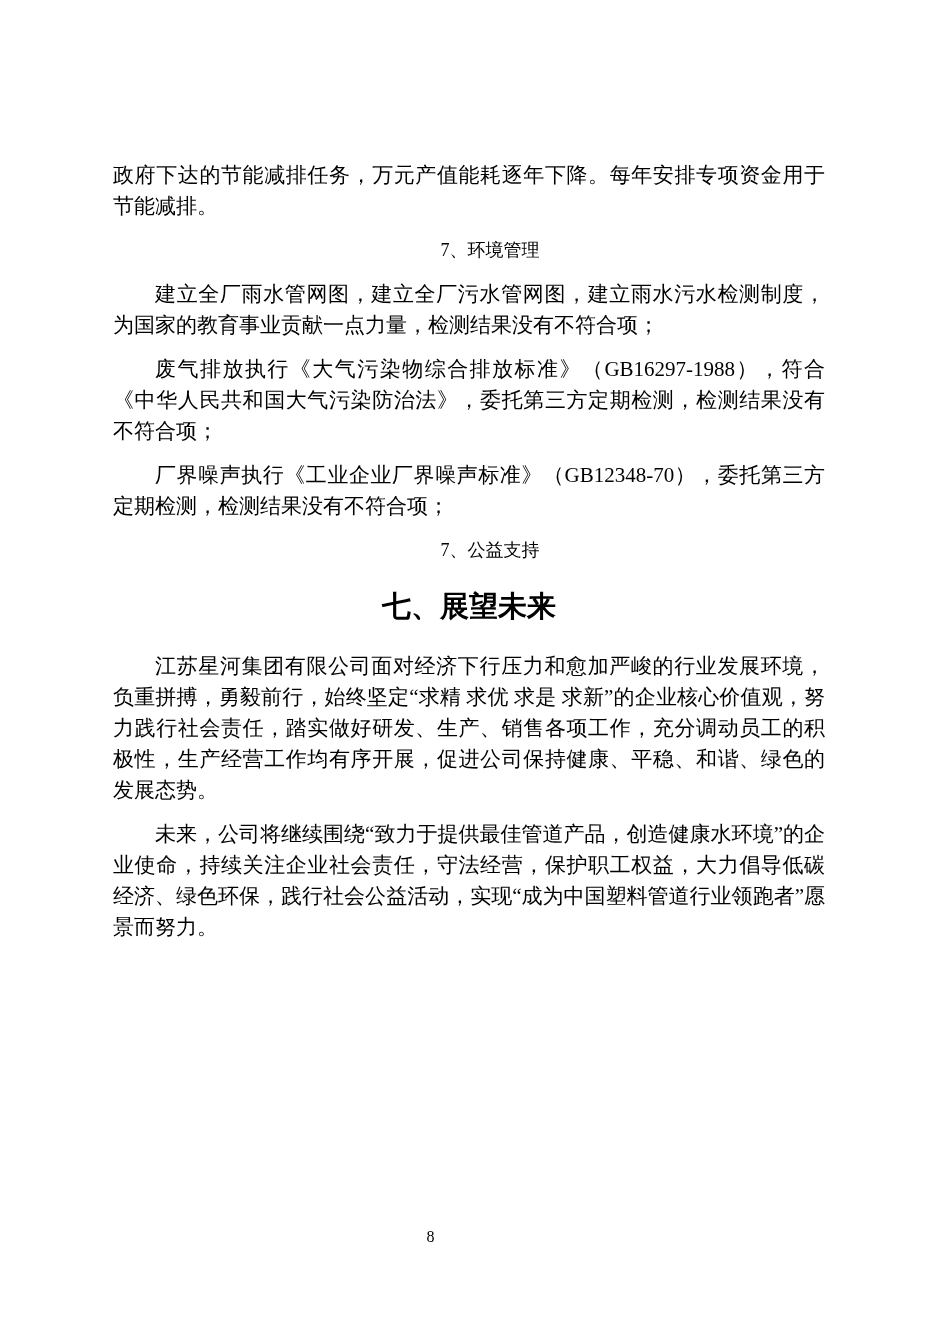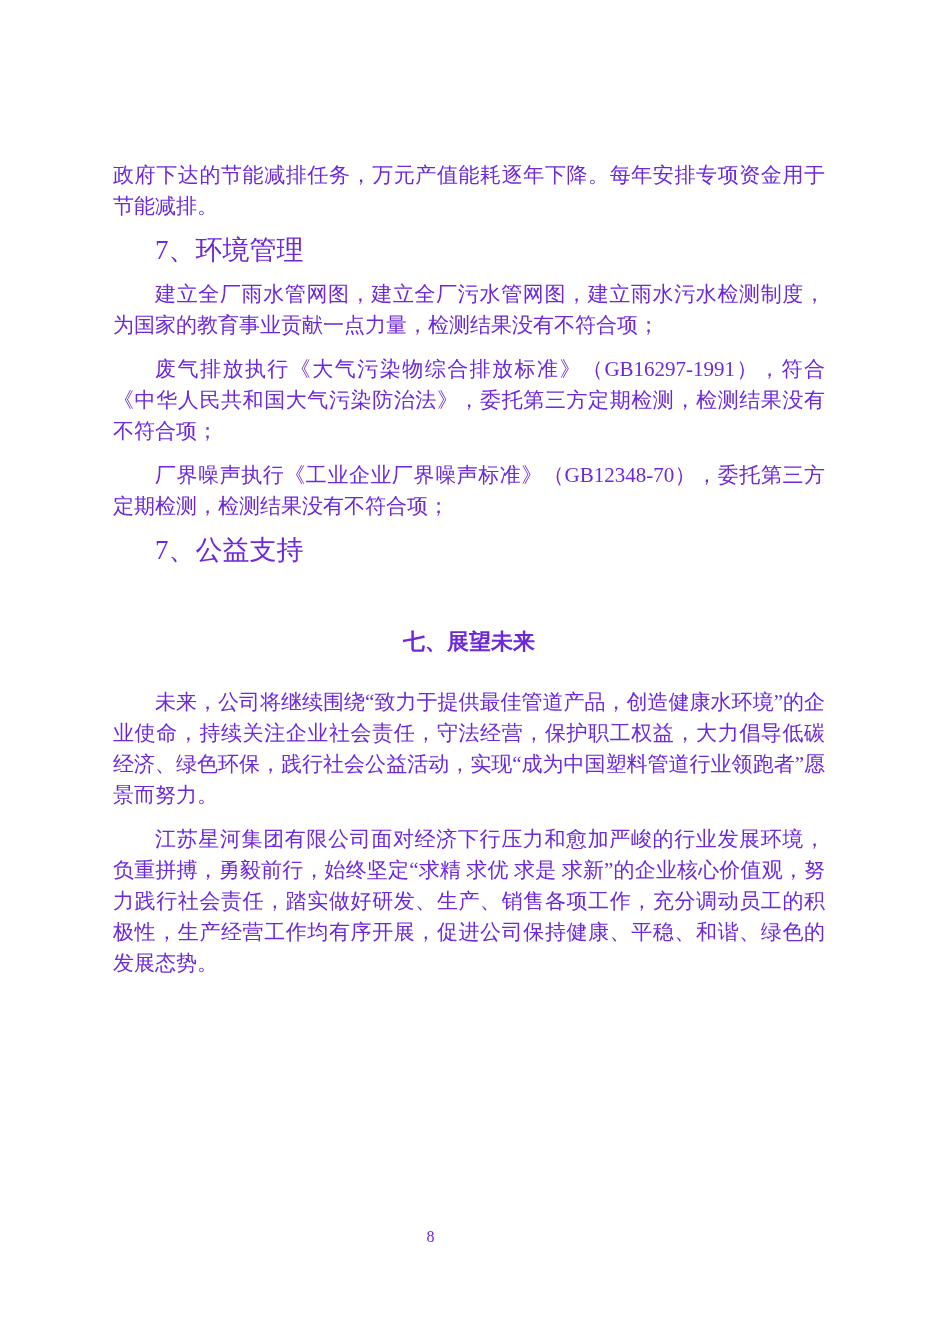--- a/index.html
+++ b/index.html
@@ -5,21 +5,21 @@
   html, body {
     margin: 0;
     padding: 0;
     background: #ffffff;
   }
   .page {
     position: relative;
     width: 861px;
     height: 1325px;
     background: #ffffff;
-    color: #6d28d9;
+    color: #000000;
     font-family: "Liberation Serif", "DejaVu Serif", serif;
     overflow: hidden;
   }
   .content {
     position: absolute;
     left: 113px;
     top: 160px;
     width: 712px;
   }
   .para {
@@ -27,34 +27,35 @@
     line-height: 31px;
     text-align: justify;
     text-indent: 42px;
     margin: 0 0 13px 0;
     word-break: break-all;
   }
   .para.no-indent {
     text-indent: 0;
   }
   .sub-heading {
-    font-size: 27px;
+    font-size: 18px;
     line-height: 31px;
     text-indent: 42px;
     margin: 0 0 13px 0;
     font-weight: normal;
+    text-align: center;
   }
   .main-heading {
     font-family: "Liberation Sans", "DejaVu Sans", sans-serif;
-    font-size: 22px;
+    font-size: 29px;
     font-weight: bold;
     text-align: center;
     text-indent: 0;
     line-height: 40px;
-    margin: 56px 0 25px 0;
+    margin: 20px 0 25px 0;
   }
   .page-number {
     position: absolute;
     left: 0;
     right: 0;
     bottom: 78px;
     text-align: center;
     font-size: 16px;
     line-height: 20px;
   }
@@ -64,31 +65,31 @@
 
 <div class="page">
   <div class="content">
 
     <p class="para no-indent">政府下达的节能减排任务，万元产值能耗逐年下降。每年安排专项资金用于节能减排。</p>
 
     <p class="sub-heading">7、环境管理</p>
 
     <p class="para">建立全厂雨水管网图，建立全厂污水管网图，建立雨水污水检测制度，为国家的教育事业贡献一点力量，检测结果没有不符合项；</p>
 
-    <p class="para">废气排放执行《大气污染物综合排放标准》（GB16297-1991），符合《中华人民共和国大气污染防治法》，委托第三方定期检测，检测结果没有不符合项；</p>
+    <p class="para">废气排放执行《大气污染物综合排放标准》（GB16297-1988），符合《中华人民共和国大气污染防治法》，委托第三方定期检测，检测结果没有不符合项；</p>
 
 
     <p class="para">厂界噪声执行《工业企业厂界噪声标准》（GB12348-70），委托第三方定期检测，检测结果没有不符合项；</p>
 
 
     <p class="sub-heading">7、公益支持</p>
 
 
     <h1 class="main-heading">七、展望未来</h1>
 
+    <p class="para">江苏星河集团有限公司面对经济下行压力和愈加严峻的行业发展环境，负重拼搏，勇毅前行，始终坚定“求精 求优 求是 求新”的企业核心价值观，努力践行社会责任，踏实做好研发、生产、销售各项工作，充分调动员工的积极性，生产经营工作均有序开展，促进公司保持健康、平稳、和谐、绿色的发展态势。</p>
+
     <p class="para">未来，公司将继续围绕“致力于提供最佳管道产品，创造健康水环境”的企业使命，持续关注企业社会责任，守法经营，保护职工权益，大力倡导低碳经济、绿色环保，践行社会公益活动，实现“成为中国塑料管道行业领跑者”愿景而努力。</p>
-
-    <p class="para">江苏星河集团有限公司面对经济下行压力和愈加严峻的行业发展环境，负重拼搏，勇毅前行，始终坚定“求精 求优 求是 求新”的企业核心价值观，努力践行社会责任，踏实做好研发、生产、销售各项工作，充分调动员工的积极性，生产经营工作均有序开展，促进公司保持健康、平稳、和谐、绿色的发展态势。</p>
 
   </div>
 
   <div class="page-number">8</div>
 </div>
 
 </body></html>

